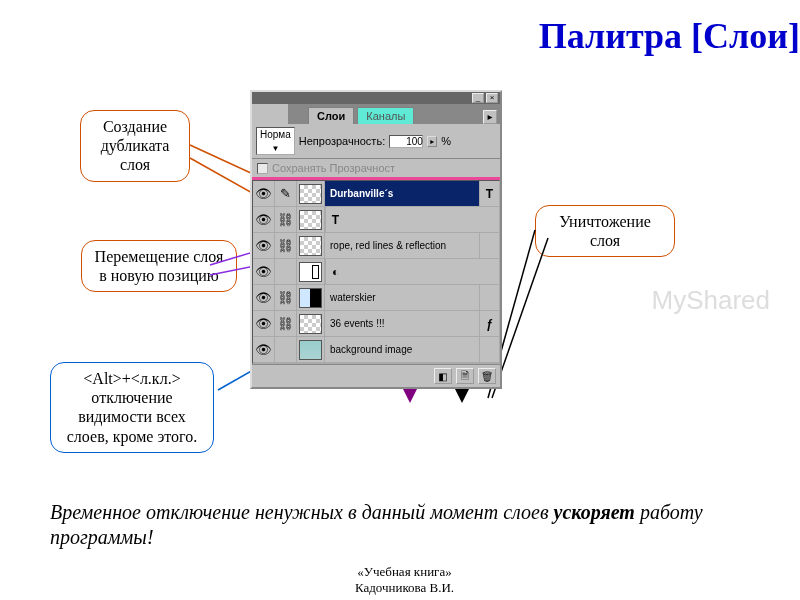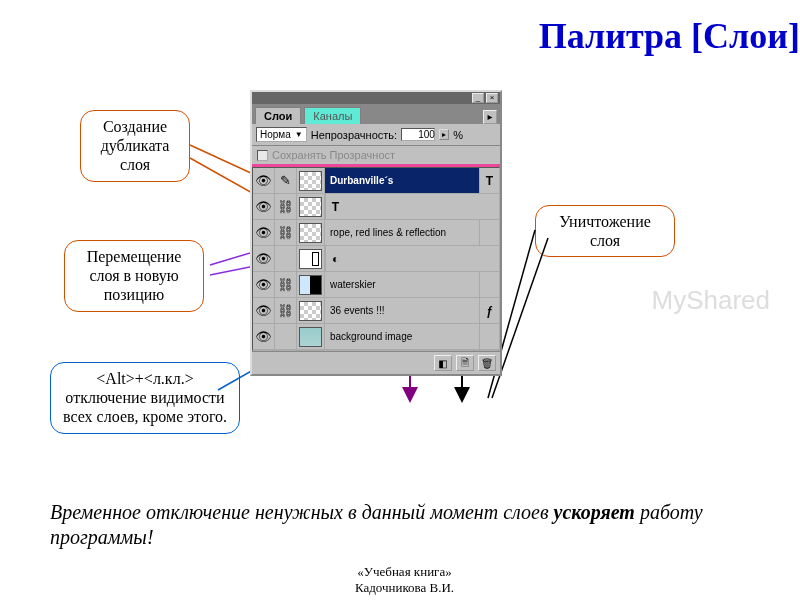--- a/index.html
+++ b/index.html
@@ -67,23 +67,24 @@
   .titlebar-btn {
     width: 12px; height: 10px;
     background: #c0c0c0;
     border: 1px outset #eee;
     font-size: 8px; line-height: 8px;
     text-align: center;
   }
   .tabs {
     display: flex;
     align-items: flex-end;
-    padding: 3px 3px 0 3px;
+    padding: 3px 3px 0 20px;
     background: #888;
     justify-content: space-between;
+    margin-left: 36px;
   }
   .tabrow { display:flex; gap:3px; }
   .tab {
     padding: 2px 8px;
     background: #c0c0c0;
     border: 1px solid #808080;
     border-bottom: none;
     font-weight: bold;
     font-size: 11px;
   }
@@ -99,21 +100,21 @@
   .opts {
     display:flex; align-items:center;
     padding:3px 4px; gap:4px;
     border-bottom:1px solid #888;
   }
   .combo {
     background:#fff;
     border:1px inset #aaa;
     padding:1px 3px;
     font-size:10px;
-    display:flex; align-items:center; gap:4px;
+    display:flex; align-items:center; gap:4px;flex-direction:column;
   }
   .combo .drop { font-size:8px; }
   .opac-field {
     background:#fff; border:1px inset #aaa;
     width:30px; text-align:center; padding:0 16px;
     font-size:10px;
   }
   .opac-drop { width:10px; border:1px outset #ddd; text-align:center; font-size:8px; }
   .preserve {
     display:flex; align-items:center; gap:4px;
@@ -196,23 +197,23 @@
 </style>
 </head>
 <body>
 
 <div class="page-title">Палитра [Слои]</div>
 
 <div class="watermark">MyShared</div>
 
 <div class="callout" style="left:80px; top:110px; width:110px;">Создание дубликата слоя</div>
 
-<div class="callout" style="left:64px; top:240px; width:140px;">Перемещение слоя в новую позицию</div>
-
-<div class="callout c-blue" style="left:50px; top:362px; width:190px;">
+<div class="callout" style="left:81px; top:240px; width:156px;">Перемещение слоя в новую позицию</div>
+
+<div class="callout c-blue" style="left:50px; top:362px; width:164px;">
   <span>&lt;Alt&gt;</span><span>+</span><span>&lt;л.кл.&gt;</span>
   <span>отключение видимости всех слоев, кроме этого.</span>
 </div>
 
 <div class="callout" style="left:535px; top:205px; width:140px;">Уничтожение слоя</div>
 
 <svg class="svg-layer" width="800" height="600">
 
   <line x1="190" y1="145" x2="318" y2="204" stroke="#d05000" stroke-width="1.5"></line>
   <line x1="190" y1="158" x2="318" y2="230" stroke="#d05000" stroke-width="1.5"></line>

